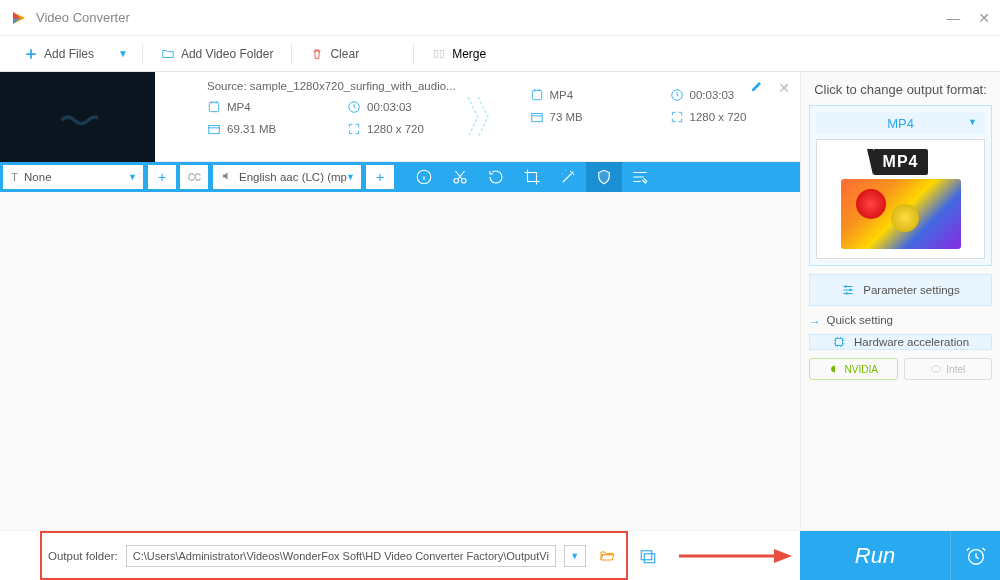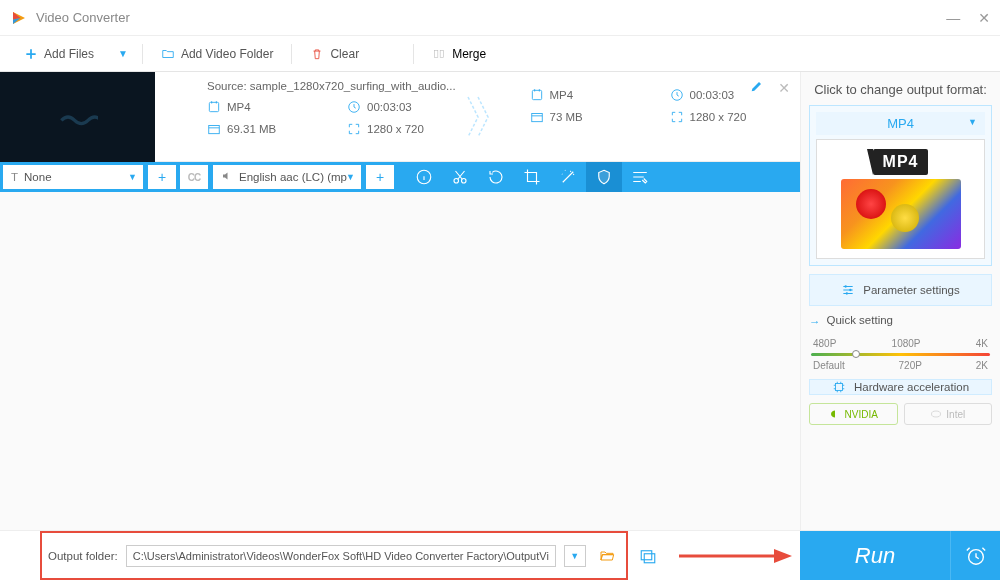--- a/index.html
+++ b/index.html
@@ -313,35 +313,20 @@
           <circle cx="8" cy="6" r="2" fill="#29a9f0"></circle>
           <circle cx="16" cy="12" r="2" fill="#29a9f0"></circle>
           <circle cx="10" cy="18" r="2" fill="#29a9f0"></circle>
         </svg>
       <span>Parameter settings</span>
     </div>
     <div class="quick-label">
       <span class="quick-arrow">→</span>
       <span>Quick setting</span>
     </div>
-    <div class="slider-box">
-      <div class="slider-ticks">
-        <span>480P</span>
-        <span>1080P</span>
-        <span>4K</span>
-      </div>
-      <div class="slider-track">
-          <div class="slider-thumb"></div>
-        </div>
-      <div class="slider-ticks">
-        <span>Default</span>
-        <span>720P</span>
-        <span>2K</span>
-      </div>
-    </div>
     <div class="hw-btn">
       <svg width="14" height="14" viewBox="0 0 24 24">
           <rect x="6" y="6" width="12" height="12" stroke="#29a9f0" fill="none" stroke-width="1.5"></rect>
           <path d="M9 3v3M15 3v3M9 18v3M15 18v3M3 9h3M3 15h3M18 9h3M18 15h3" stroke="#29a9f0" stroke-width="1.5"></path>
         </svg>
       <span>Hardware acceleration</span>
     </div>
     <div class="gpu-row">
       <div class="gpu-badge nv">
         <svg width="12" height="12" viewBox="0 0 24 24">

